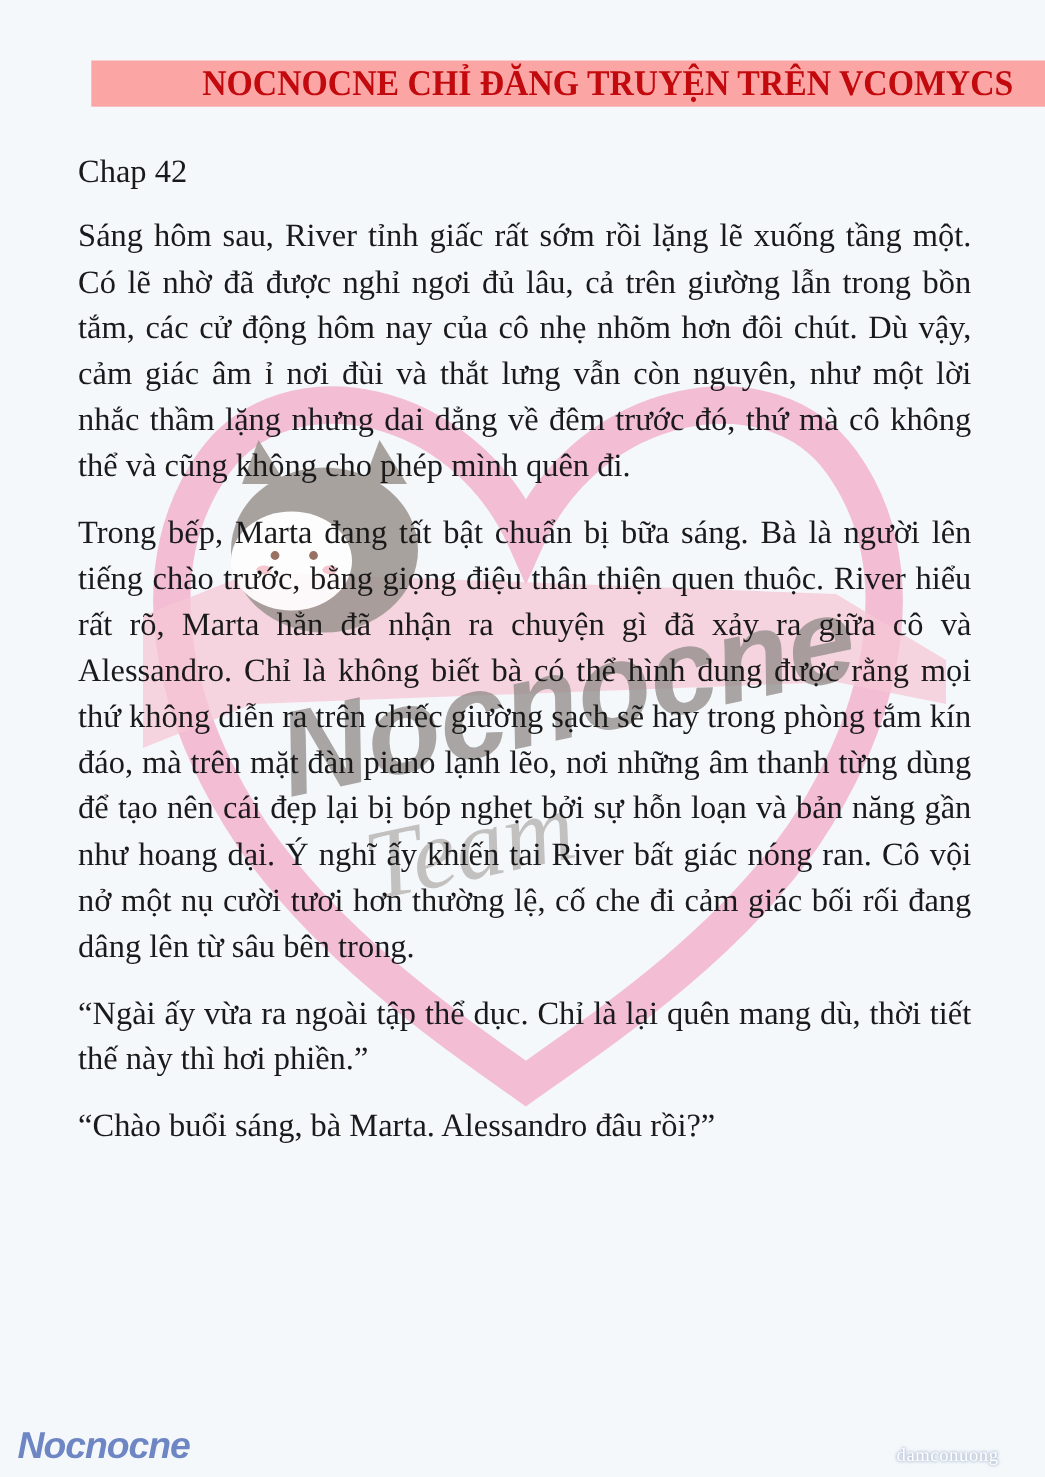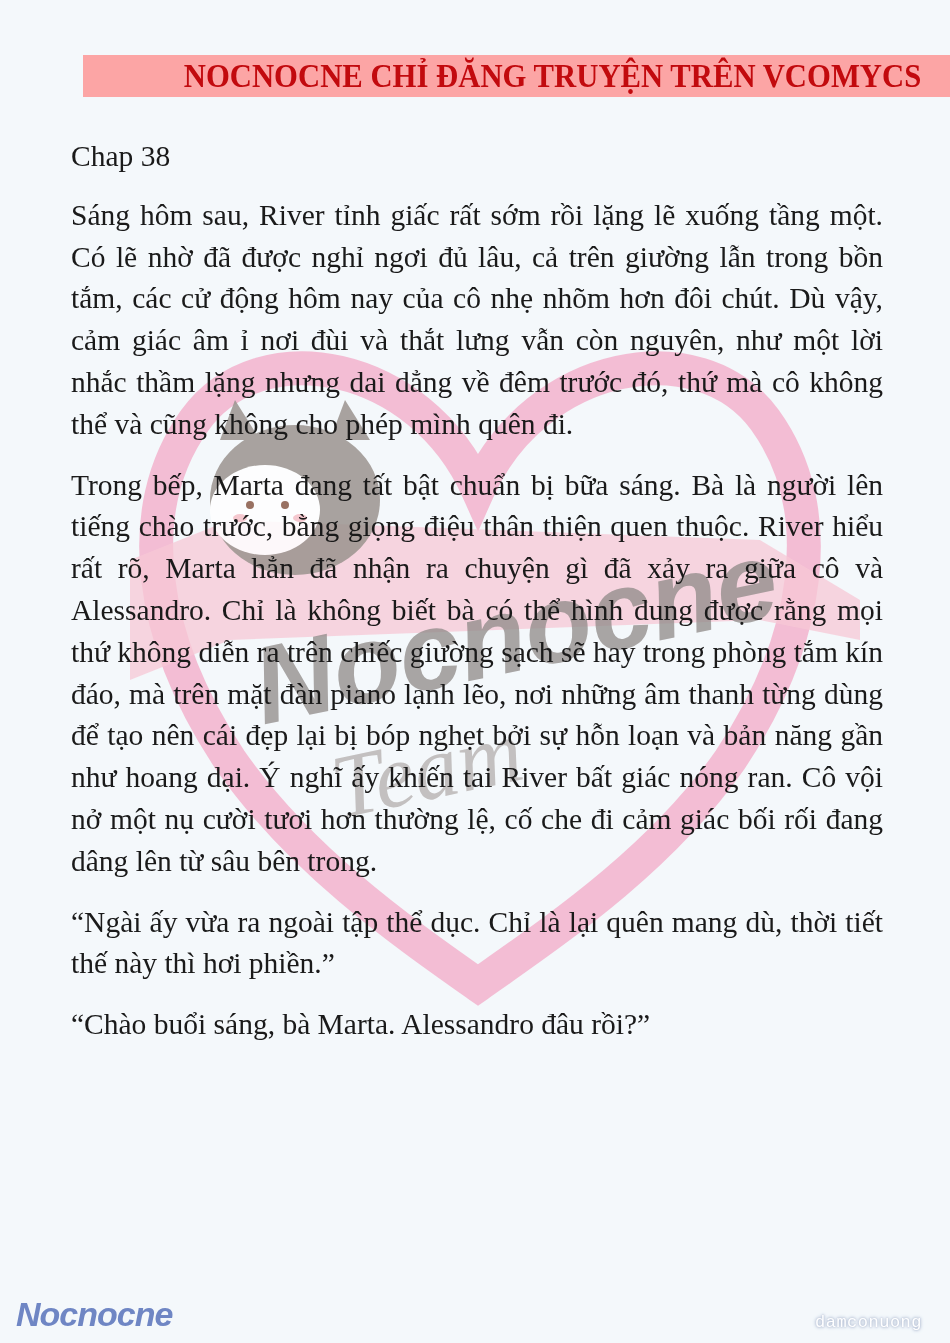--- a/index.html
+++ b/index.html
@@ -29,21 +29,21 @@
   }
   .chapter { margin: 0 0 17px 0; }
   .para { margin: 0 0 19px 0; text-align: justify; }
   .logo {
     position: absolute; left: 16px; top: 1295px; z-index: 2;
     font-family: "Liberation Sans", sans-serif; font-style: italic; font-weight: bold;
     font-size: 34px; color: #6f86c4; letter-spacing: -1px;
   }
   .credit {
     position: absolute; left: 815px; top: 1313px; z-index: 2;
-    font-family: Liberation Mono, monospace; font-size: 17px; color: #ffffff;
+    font-family: Liberation Serif, serif; font-size: 17px; color: #ffffff;
     text-shadow: 0 0 2px #b6c1d6, 0 0 3px #b6c1d6, 0 0 4px #b6c1d6;
     letter-spacing: 0.5px;
   }
 </style>
 </head>
 <body>
 
 <svg class="watermark" viewBox="0 0 950 1343" xmlns="http://www.w3.org/2000/svg">
 
   <path d="M478 490 C 420 360, 260 330, 195 420 C 130 510, 150 640, 230 760 C 300 860, 400 930, 478 985 C 556 930, 660 860, 730 760 C 810 640, 830 510, 765 420 C 700 330, 536 360, 478 490 Z" fill="none" stroke="#f2b3cd" stroke-width="34" opacity="0.85"></path>
@@ -63,21 +63,21 @@
 
   <text x="250" y="680" transform="rotate(-12 470 640)" font-family="Liberation Sans, sans-serif" font-weight="bold" font-style="italic" font-size="110" fill="#8f8a88" opacity="0.75">Nocnocne</text>
   <text x="330" y="790" transform="rotate(-12 470 760)" font-family="Liberation Serif, serif" font-style="italic" font-size="90" fill="#a39c99" opacity="0.6">Team</text>
 </svg>
 
 <div class="banner">
   <span class="banner-text">NOCNOCNE CHỈ ĐĂNG TRUYỆN TRÊN VCOMYCS</span>
 </div>
 
 <div class="content">
-  <p class="chapter">Chap 38</p>
+  <p class="chapter">Chap 42</p>
   <p class="para">Sáng hôm sau, River tỉnh giấc rất sớm rồi lặng lẽ xuống tầng một. Có lẽ nhờ đã được nghỉ ngơi đủ lâu, cả trên giường lẫn trong bồn tắm, các cử động hôm nay của cô nhẹ nhõm hơn đôi chút. Dù vậy, cảm giác âm ỉ nơi đùi và thắt lưng vẫn còn nguyên, như một lời nhắc thầm lặng nhưng dai dẳng về đêm trước đó, thứ mà cô không thể và cũng không cho phép mình quên đi.</p>
   <p class="para">Trong bếp, Marta đang tất bật chuẩn bị bữa sáng. Bà là người lên tiếng chào trước, bằng giọng điệu thân thiện quen thuộc. River hiểu rất rõ, Marta hẳn đã nhận ra chuyện gì đã xảy ra giữa cô và Alessandro. Chỉ là không biết bà có thể hình dung được rằng mọi thứ không diễn ra trên chiếc giường sạch sẽ hay trong phòng tắm kín đáo, mà trên mặt đàn piano lạnh lẽo, nơi những âm thanh từng dùng để tạo nên cái đẹp lại bị bóp nghẹt bởi sự hỗn loạn và bản năng gần như hoang dại. Ý nghĩ ấy khiến tai River bất giác nóng ran. Cô vội nở một nụ cười tươi hơn thường lệ, cố che đi cảm giác bối rối đang dâng lên từ sâu bên trong.</p>
   <p class="para">“Ngài ấy vừa ra ngoài tập thể dục. Chỉ là lại quên mang dù, thời tiết thế này thì hơi phiền.”</p>
   <p class="para">“Chào buổi sáng, bà Marta. Alessandro đâu rồi?”</p>
 </div>
 
 <div class="logo">Nocnocne</div>
 <div class="credit">damconuong</div>
 
 </body></html>

